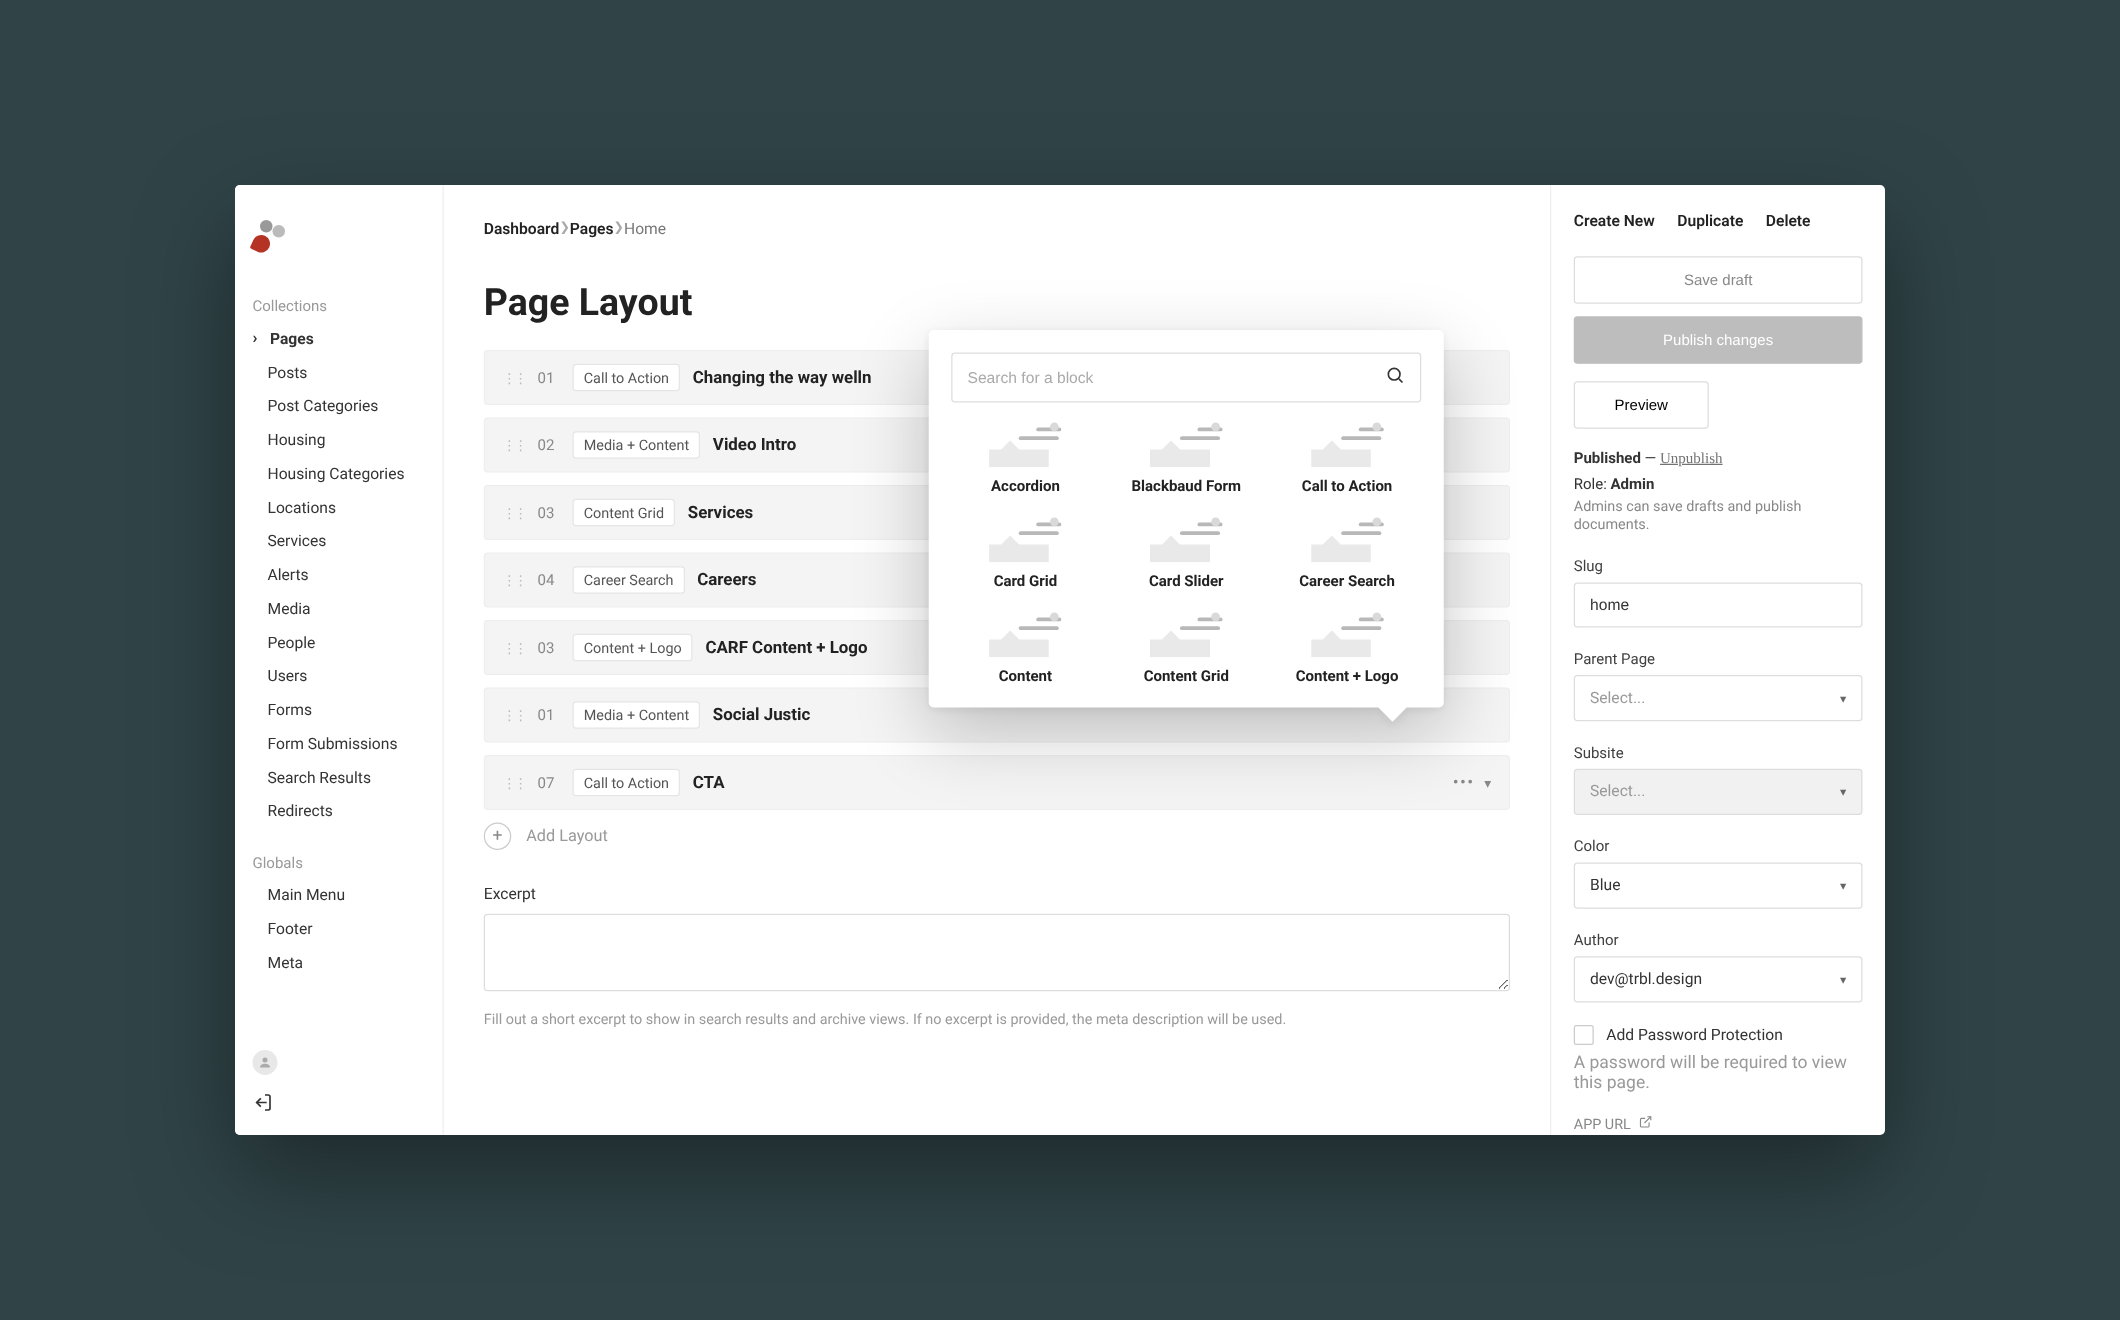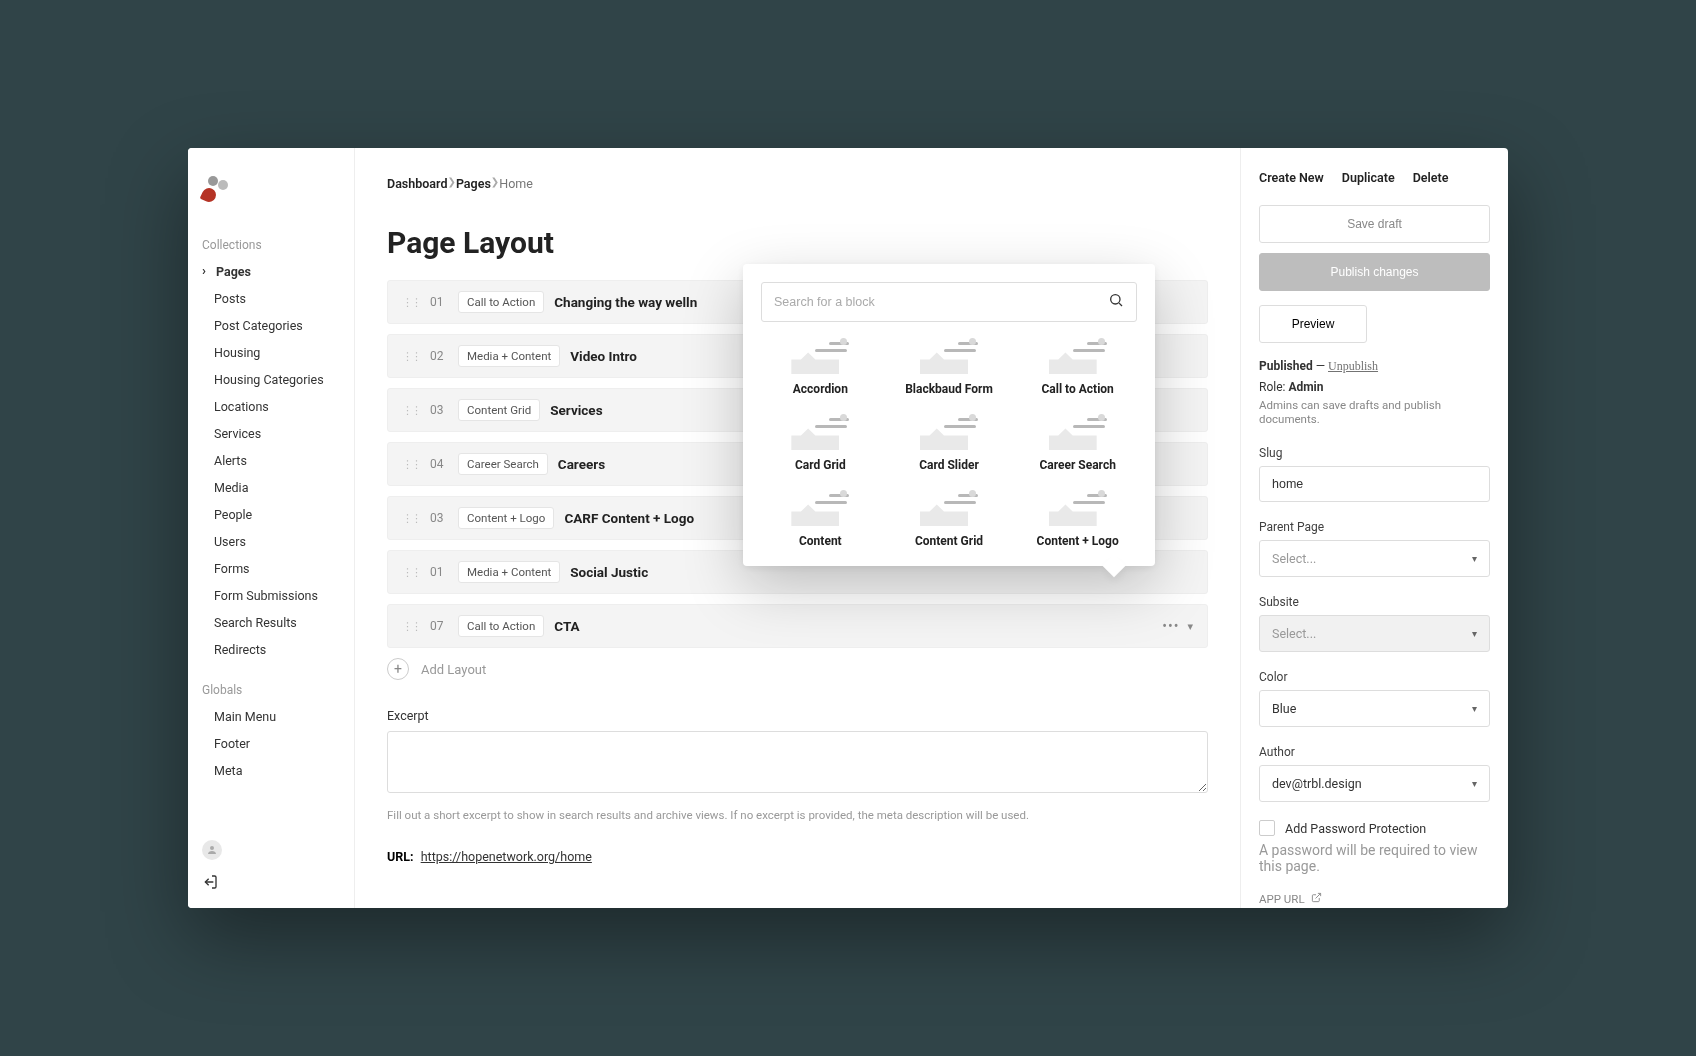--- a/index.html
+++ b/index.html
@@ -365,24 +365,20 @@
 
     <div class="add-layout-row">
       <span class="plus-circle">+</span>
       <span>Add Layout</span>
     </div>
 
     <div class="field-label">Excerpt</div>
     <textarea class="excerpt-area" style=""></textarea>
     <div class="help-text">Fill out a short excerpt to show in search results and archive views. If no excerpt is provided, the meta description will be used.</div>
 
-    <div class="url-row">
-      <b>URL:</b>
-      <a href="#">https://hopenetwork.org/home</a>
-    </div>
   </main>
 
   <aside class="side-panel">
     <div class="top-actions">
       <span>Create New</span>
       <span>Duplicate</span>
       <span>Delete</span>
     </div>
     <div class="btn-row">
       <button class="btn secondary">Save draft</button>

